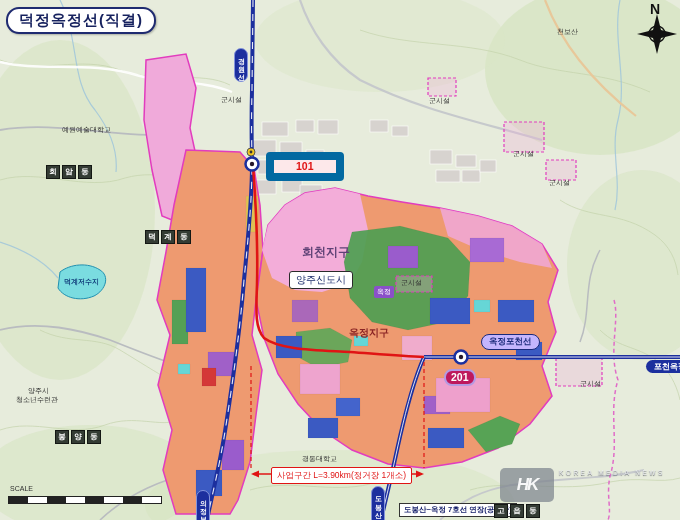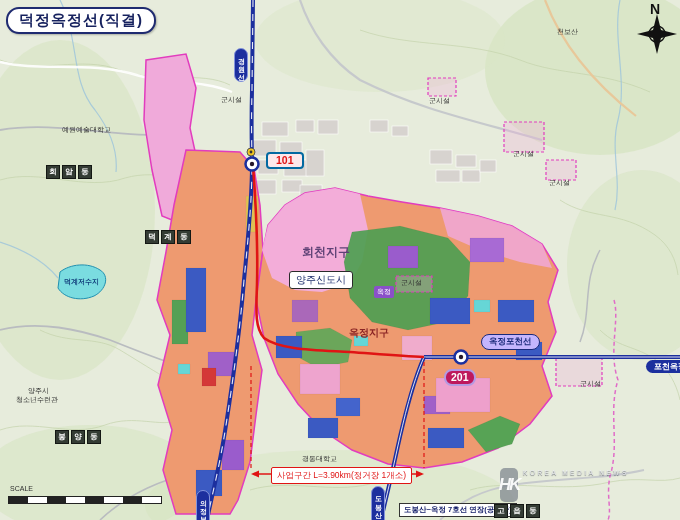--- a/index.html
+++ b/index.html
@@ -20,22 +20,22 @@
 
   .vpill{position:absolute;writing-mode:vertical-rl;text-orientation:upright;background:#1c2f9e;
          color:#fff;font-size:7px;font-weight:bold;padding:4px 1px;border-radius:7px;
          border:1px solid #8494dc;letter-spacing:1px;white-space:nowrap;}
 
   .title-box{position:absolute;left:6px;top:7px;background:#fff;border:2.5px solid #1f2b70;
              border-radius:13px;padding:2px 11px;font-size:15px;font-weight:bold;color:#16215e;
              letter-spacing:1px;white-space:nowrap;box-shadow:1px 1px 2px rgba(0,0,0,.25);text-align:center;}
   .compass-n{position:absolute;left:650px;top:1px;font-size:14px;font-weight:bold;color:#111;}
 
-  .sta-red{position:absolute;left:266px;top:152px;background:#fde8ea;border:2px solid #0369a1;
-           border-radius:4px;color:#e01414;font-weight:bold;font-size:10.5px;padding:0 8px;line-height:13px;}
+  .sta-red{position:absolute;left:266px;top:152px;background:#fde8ea;border:8px solid #0369a1;
+           border-radius:4px;color:#e01414;font-weight:bold;font-size:10.5px;padding:0 22px;line-height:13px;}
   .sta-blue{position:absolute;left:444px;top:369px;background:#be185d;border:2px solid #b39ae2;
             border-radius:8px;color:#fff;font-weight:bold;font-size:10.5px;padding:0 5px;line-height:13px;}
 
   .newtown-box{position:absolute;left:289px;top:271px;background:#fff;border:1.5px solid #2a2a2a;
                border-radius:3px;color:#1a2a6a;font-weight:normal;font-size:10px;padding:1px 6px;white-space:nowrap;}
   .chip-purple{position:absolute;left:374px;top:286px;background:#8a50c8;color:#fff;font-size:7px;
                padding:1px 3px;border-radius:2px;white-space:nowrap;}
   .okpo-box{position:absolute;left:481px;top:334px;background:#c4b5fd;border:1.5px solid #1a2a7a;
             border-radius:9px;color:#1a2a7a;font-weight:bold;font-size:8.5px;padding:1px 7px;white-space:nowrap;}
   .pocheon-pill{position:absolute;left:646px;top:360px;background:#1c2f9e;color:#fff;font-size:8px;
@@ -43,21 +43,21 @@
 
   .annot-box{position:absolute;left:271px;top:467px;background:#fff;border:1.8px solid #e01414;
              color:#e01414;font-weight:normal;font-size:8.5px;padding:1.5px 5px;white-space:nowrap;border-radius:2px;}
   .line7-box{position:absolute;left:399px;top:503px;background:#fff;border:1.5px solid #333;
              color:#16206a;font-weight:bold;font-size:7.5px;padding:1px 4px;white-space:nowrap;}
 
   .scalebar{position:absolute;left:8px;top:496px;width:152px;height:6px;border:1px solid #222;
             background:repeating-linear-gradient(90deg,#222 0 19px,#fff 19px 38px);}
 
   .watermark{position:absolute;left:500px;top:468px;display:flex;align-items:flex-start;gap:5px;}
-  .wm-logo{width:18px;height:34px;background:rgba(125,132,142,.72);border-radius:5px;color:rgba(255,255,255,.92);
+  .wm-logo{width:54px;height:34px;background:rgba(125,132,142,.72);border-radius:5px;color:rgba(255,255,255,.92);
            font-weight:bold;font-style:italic;font-size:17px;display:flex;align-items:center;justify-content:center;
            letter-spacing:-2px;}
   .wm-text{display:flex;flex-direction:column;}
   .wm-kr{font-size:18px;font-weight:bold;color:rgba(238,240,244,.85);letter-spacing:1px;white-space:nowrap;
          text-shadow:0 1px 2px rgba(85,90,100,.95),0 -1px 1px rgba(85,90,100,.7),1px 0 1px rgba(85,90,100,.7);}
   .wm-en{font-size:6.5px;letter-spacing:2.5px;color:rgba(240,242,246,.9);white-space:nowrap;margin-top:1px;
          text-shadow:0 1px 1px rgba(85,90,100,.95);}
 </style>
 </head>
 <body>

